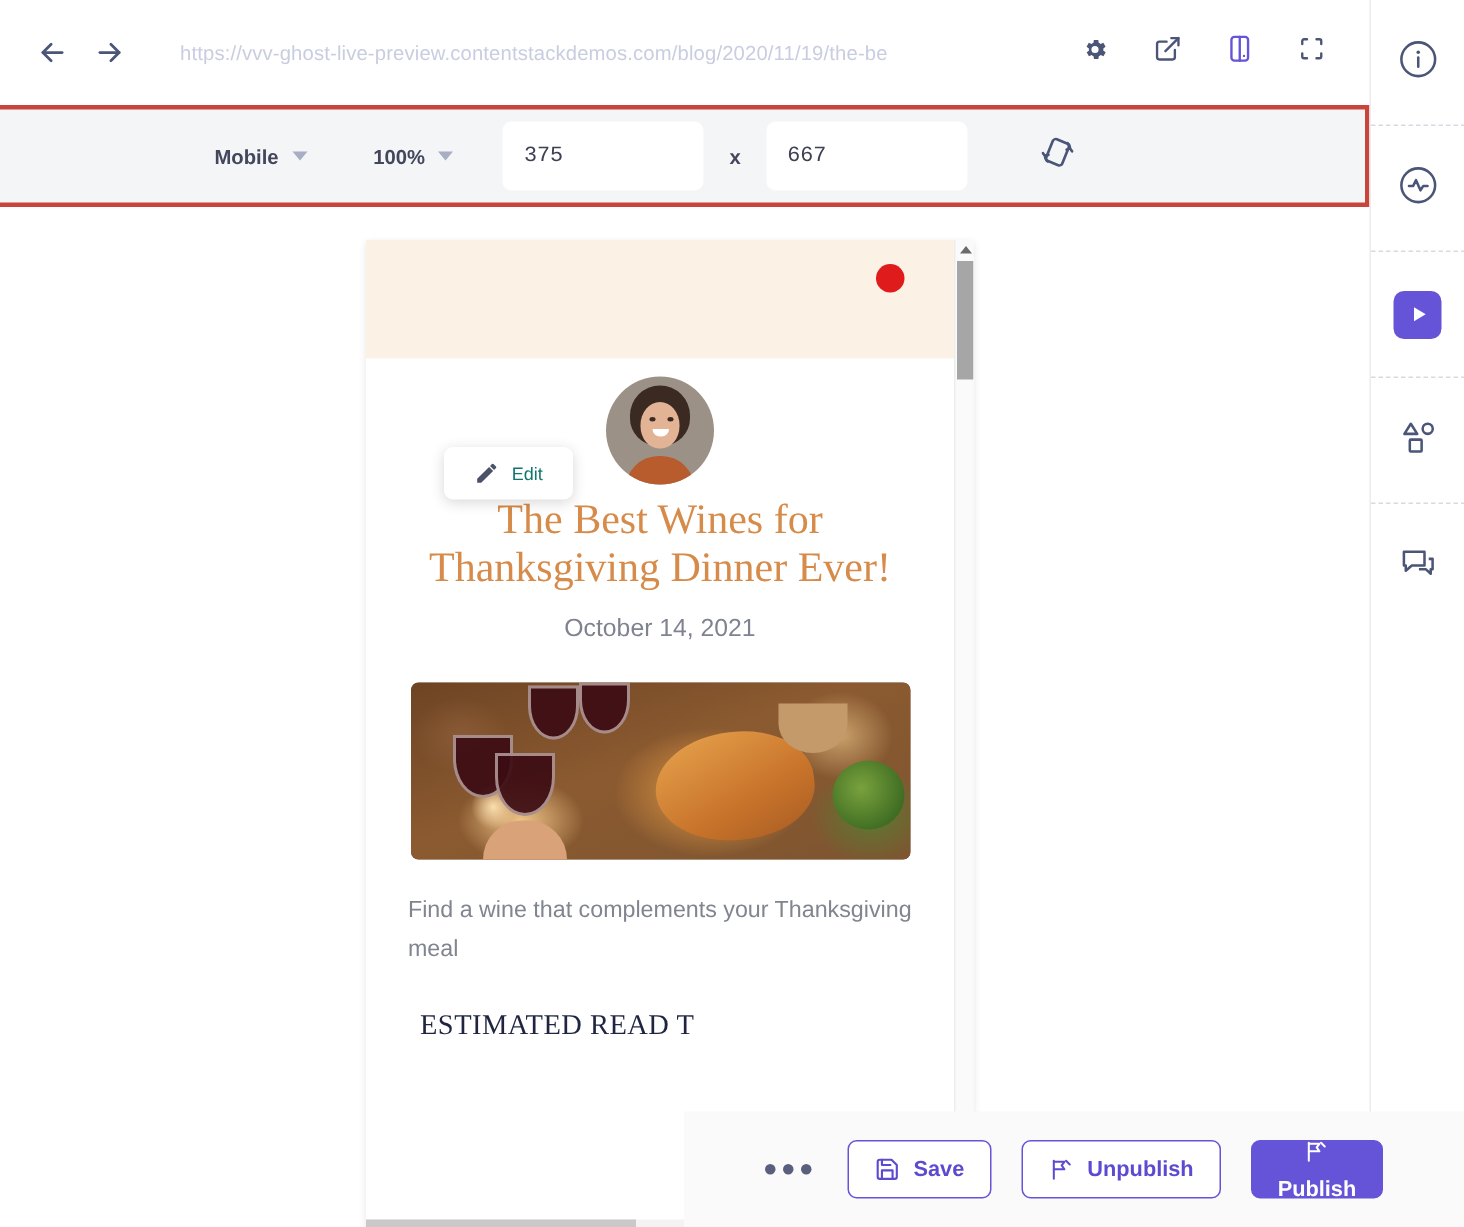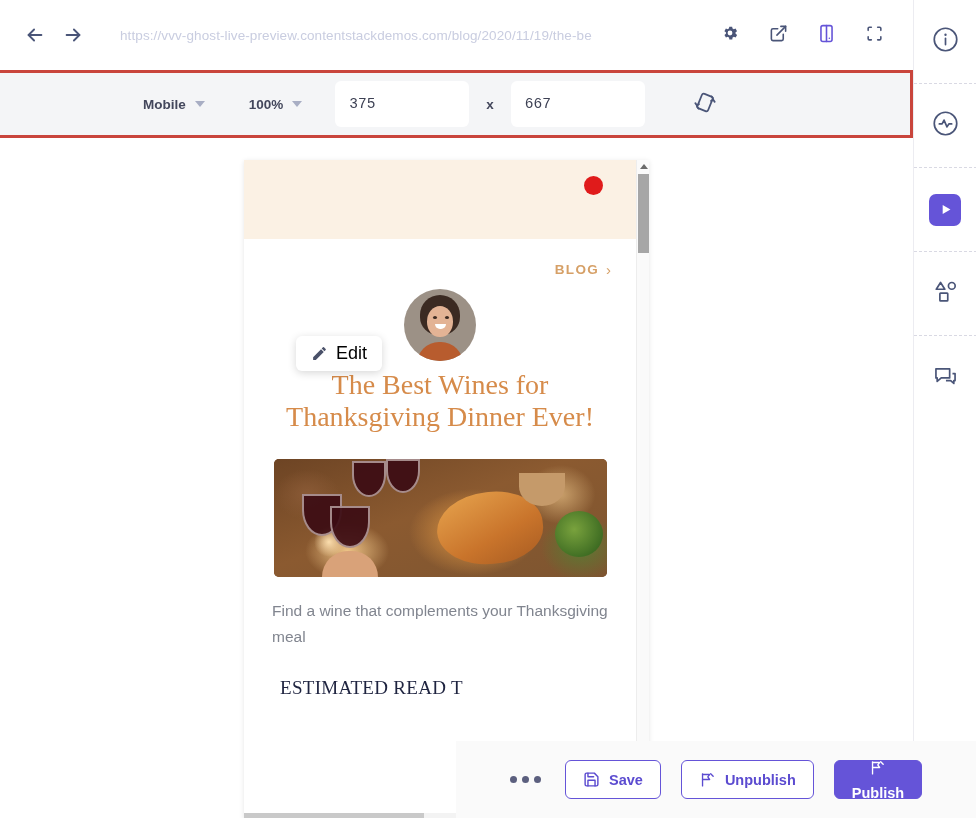--- a/index.html
+++ b/index.html
@@ -264,21 +264,21 @@
     border-radius: 6px;
     box-shadow: 0 2px 9px rgba(0,0,0,0.16);
     display: flex;
     align-items: center;
     justify-content: center;
     gap: 8px;
     cursor: pointer;
     z-index: 4;
   }
   .edit-chip .pencil { width: 17px; height: 17px; color: #4a5169; }
-  .edit-chip .lbl { font-size: 18px; color: #000000; }
+  .edit-chip .lbl { font-size: 12px; color: #0f766e; }
 
   .post-title {
     margin-top: 8px;
     padding: 0 28px;
     text-align: center;
     font-family: "Liberation Serif", serif;
     font-size: 28px;
     line-height: 32px;
     color: #d68b4a;
   }
@@ -592,24 +592,20 @@
 
   <div class="canvas">
     <div class="device-frame">
 
       <div class="site">
 
         <div class="site-header">
           <div class="red-dot"></div>
         </div>
 
-        <div class="blog-link">
-          <span class="lbl">BLOG</span>
-          <span class="chev">›</span>
-        </div>
 
         <div class="avatar-wrap">
           <div class="avatar">
             <div class="av-hair"></div>
             <div class="av-face"></div>
             <div class="av-eye l"></div>
             <div class="av-eye r"></div>
             <div class="av-smile"></div>
             <div class="av-body"></div>
           </div>
@@ -617,20 +613,21 @@
             <span class="pencil">
               <svg width="17" height="17" viewBox="0 0 24 24" fill="currentColor">
                 <path d="M3 17.2V21h3.8L18 9.8 14.2 6 3 17.2zM20.7 7.1a1 1 0 0 0 0-1.4L18.3 3.3a1 1 0 0 0-1.4 0l-1.8 1.8L18.9 8.9z"></path>
               </svg>
             </span>
             <span class="lbl">Edit</span>
           </div>
         </div>
 
         <div class="post-title">The Best Wines for Thanksgiving Dinner Ever!</div>
+        <div class="post-date">October 14, 2021</div>
 
         <div class="hero" title="Thanksgiving dinner table with wine glasses and roast turkey">
           <div class="tbl"></div>
           <div class="turkey"></div>
           <div class="bowl"></div>
           <div class="salad"></div>
           <div class="flare"></div>
           <div class="hand"></div>
           <div class="glass g3"></div>
           <div class="glass g4"></div>

